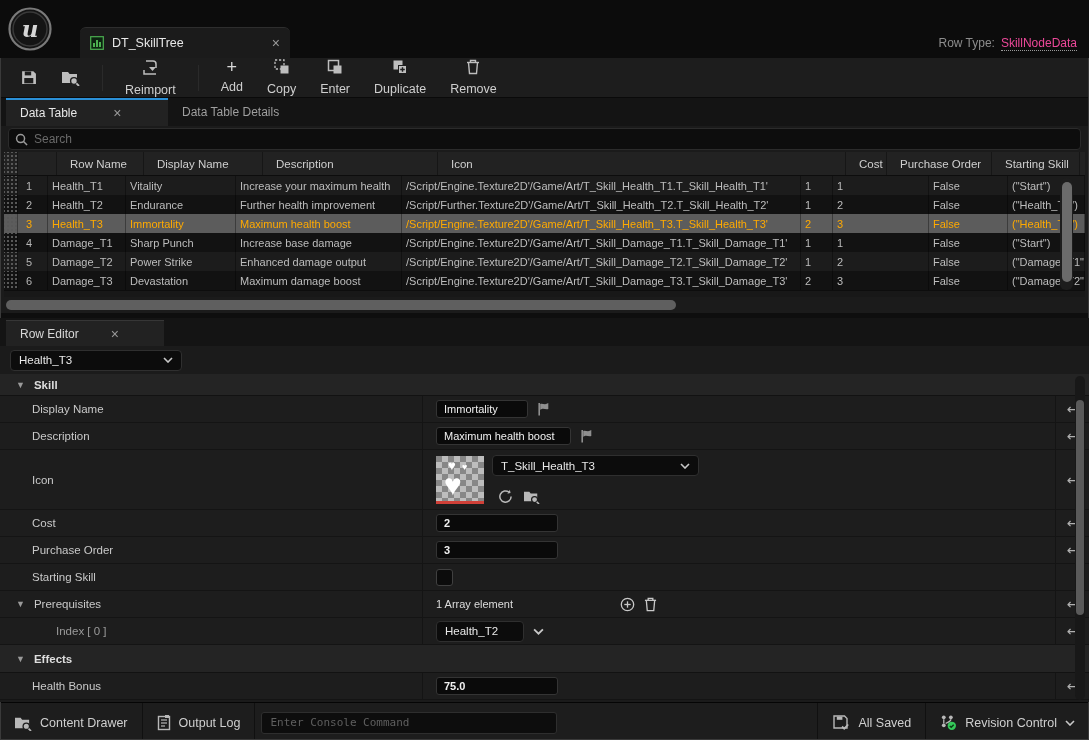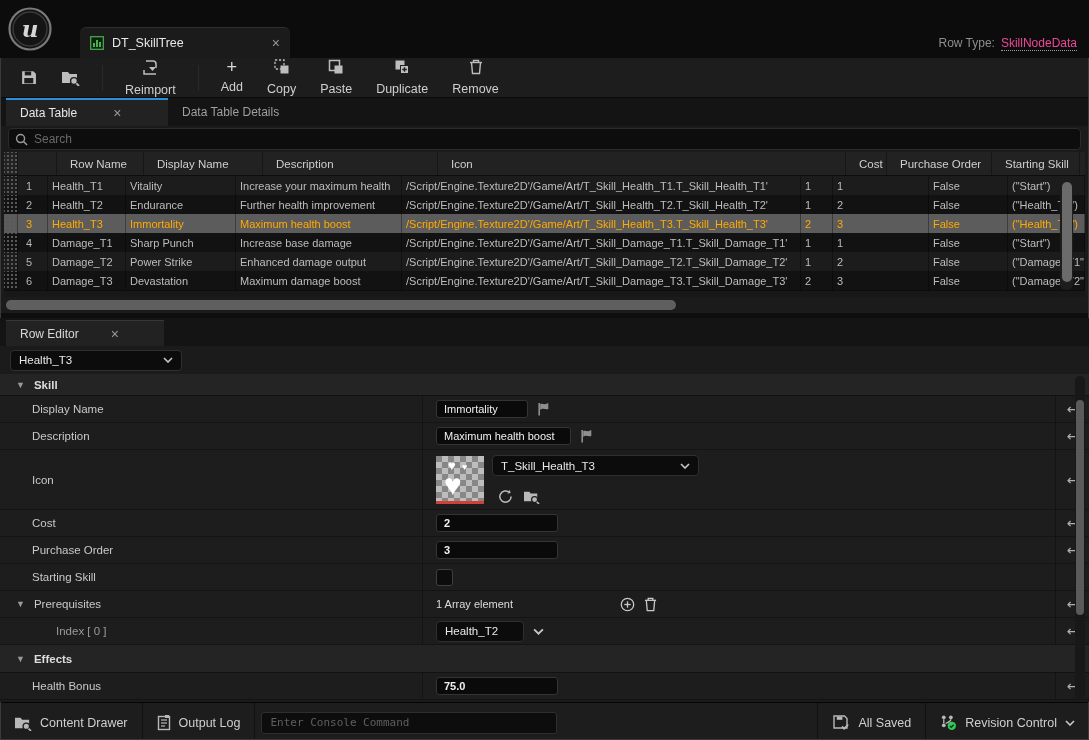--- a/index.html
+++ b/index.html
@@ -188,21 +188,21 @@
       </span>
       <span>Copy</span>
     </div>
     <div class="tbtn">
       <span>
         <svg viewBox="0 0 16 16" width="16" height="16">
             <rect x="1.5" y="1.5" width="10" height="10" fill="none" stroke="#bdbdbd" stroke-width="1.5"></rect>
             <rect x="6.5" y="6.5" width="8" height="8" fill="#bdbdbd"></rect>
           </svg>
       </span>
-      <span>Paste</span>
+      <span>Enter</span>
     </div>
     <div class="tbtn">
       <span>
         <svg viewBox="0 0 16 16" width="16" height="16">
             <rect x="1.5" y="1.5" width="9" height="9" fill="#bdbdbd"></rect>
             <rect x="6.5" y="6.5" width="8" height="8" fill="#bdbdbd" stroke="#1d1d1d" stroke-width="1"></rect>
             <path d="M10.5 8.2v4.6M8.2 10.5h4.6" stroke="#1d1d1d" stroke-width="1.4"></path>
           </svg>
       </span>
       <span>Duplicate</span>
@@ -267,21 +267,21 @@
         <div class="cell">1</div>
         <div class="cell">False</div>
         <div class="cell">("Start")</div>
       </div>
       <div class="trow even">
         <div class="cell dragcell"></div>
         <div class="cell numcell">2</div>
         <div class="cell">Health_T2</div>
         <div class="cell">Endurance</div>
         <div class="cell">Further health improvement</div>
-        <div class="cell">/Script/Engine.Texture2D'/Game/Art/T_Skill_Health_T2.T_Skill_Health_T2'</div>
+        <div class="cell">/Script/Further.Texture2D'/Game/Art/T_Skill_Health_T2.T_Skill_Health_T2'</div>
         <div class="cell">1</div>
         <div class="cell">2</div>
         <div class="cell">False</div>
         <div class="cell">("Health_T1")</div>
       </div>
       <div class="trow selected">
         <div class="cell dragcell"></div>
         <div class="cell numcell">3</div>
         <div class="cell">Health_T3</div>
         <div class="cell">Immortality</div>

